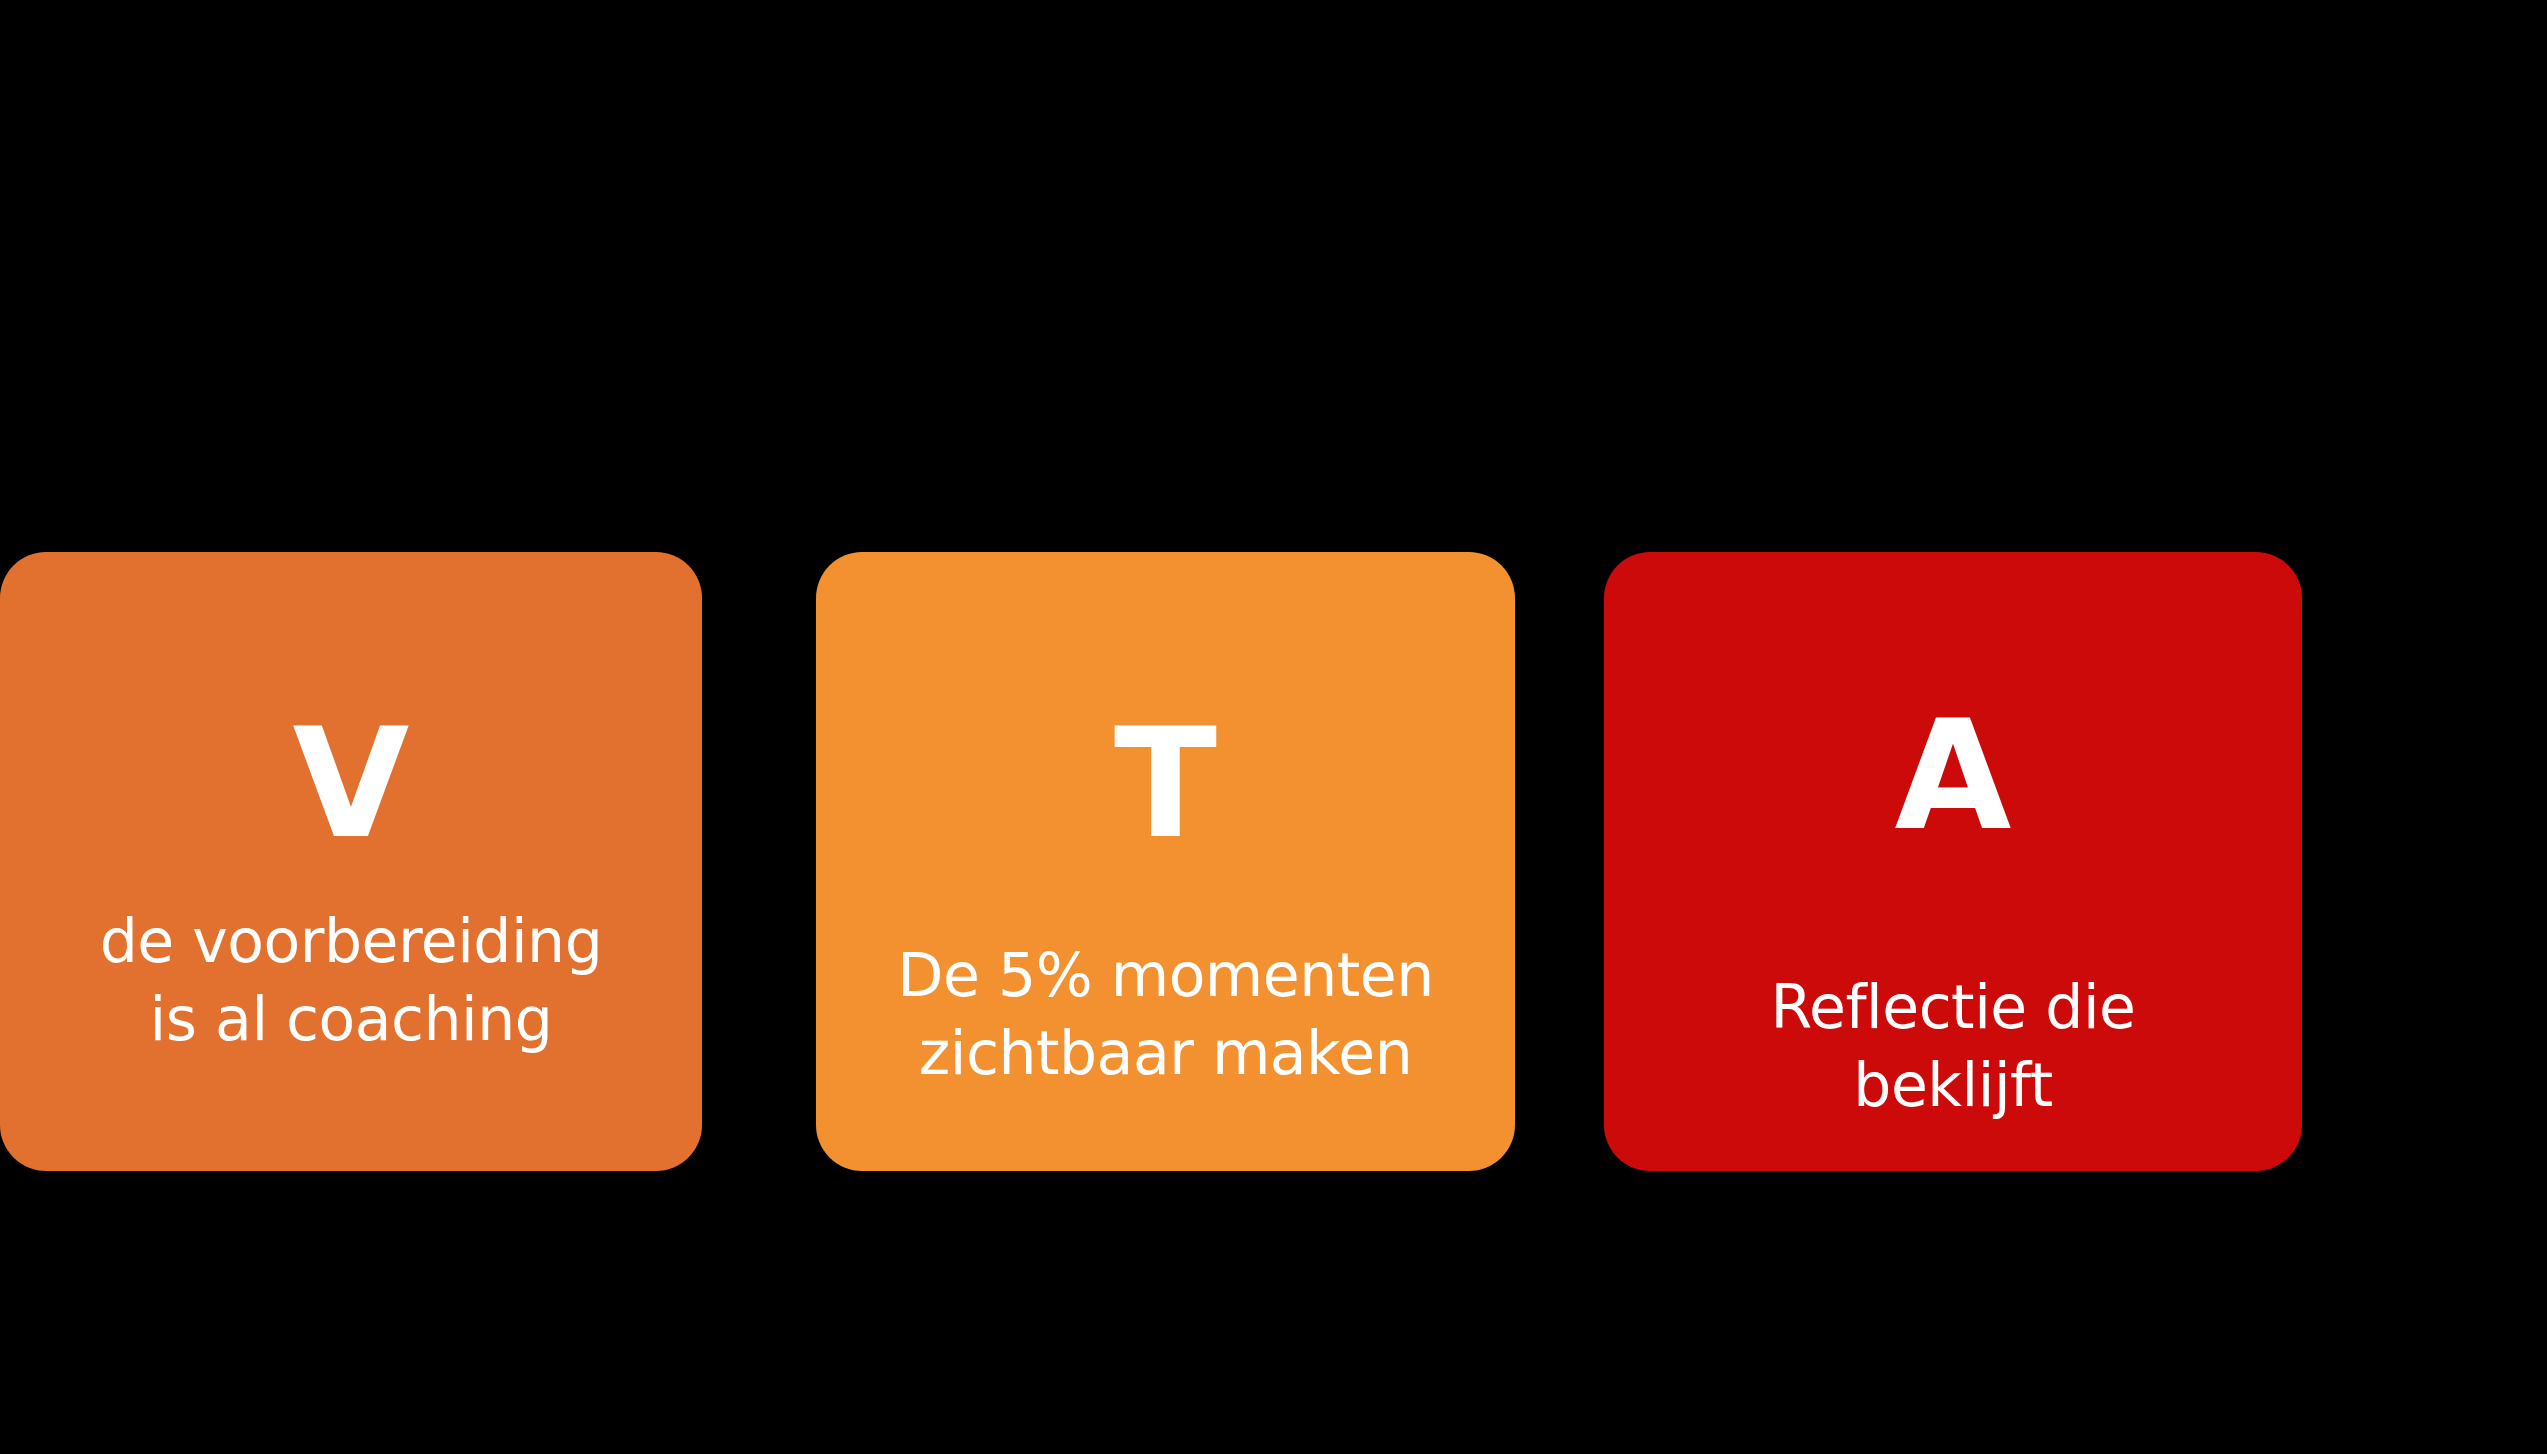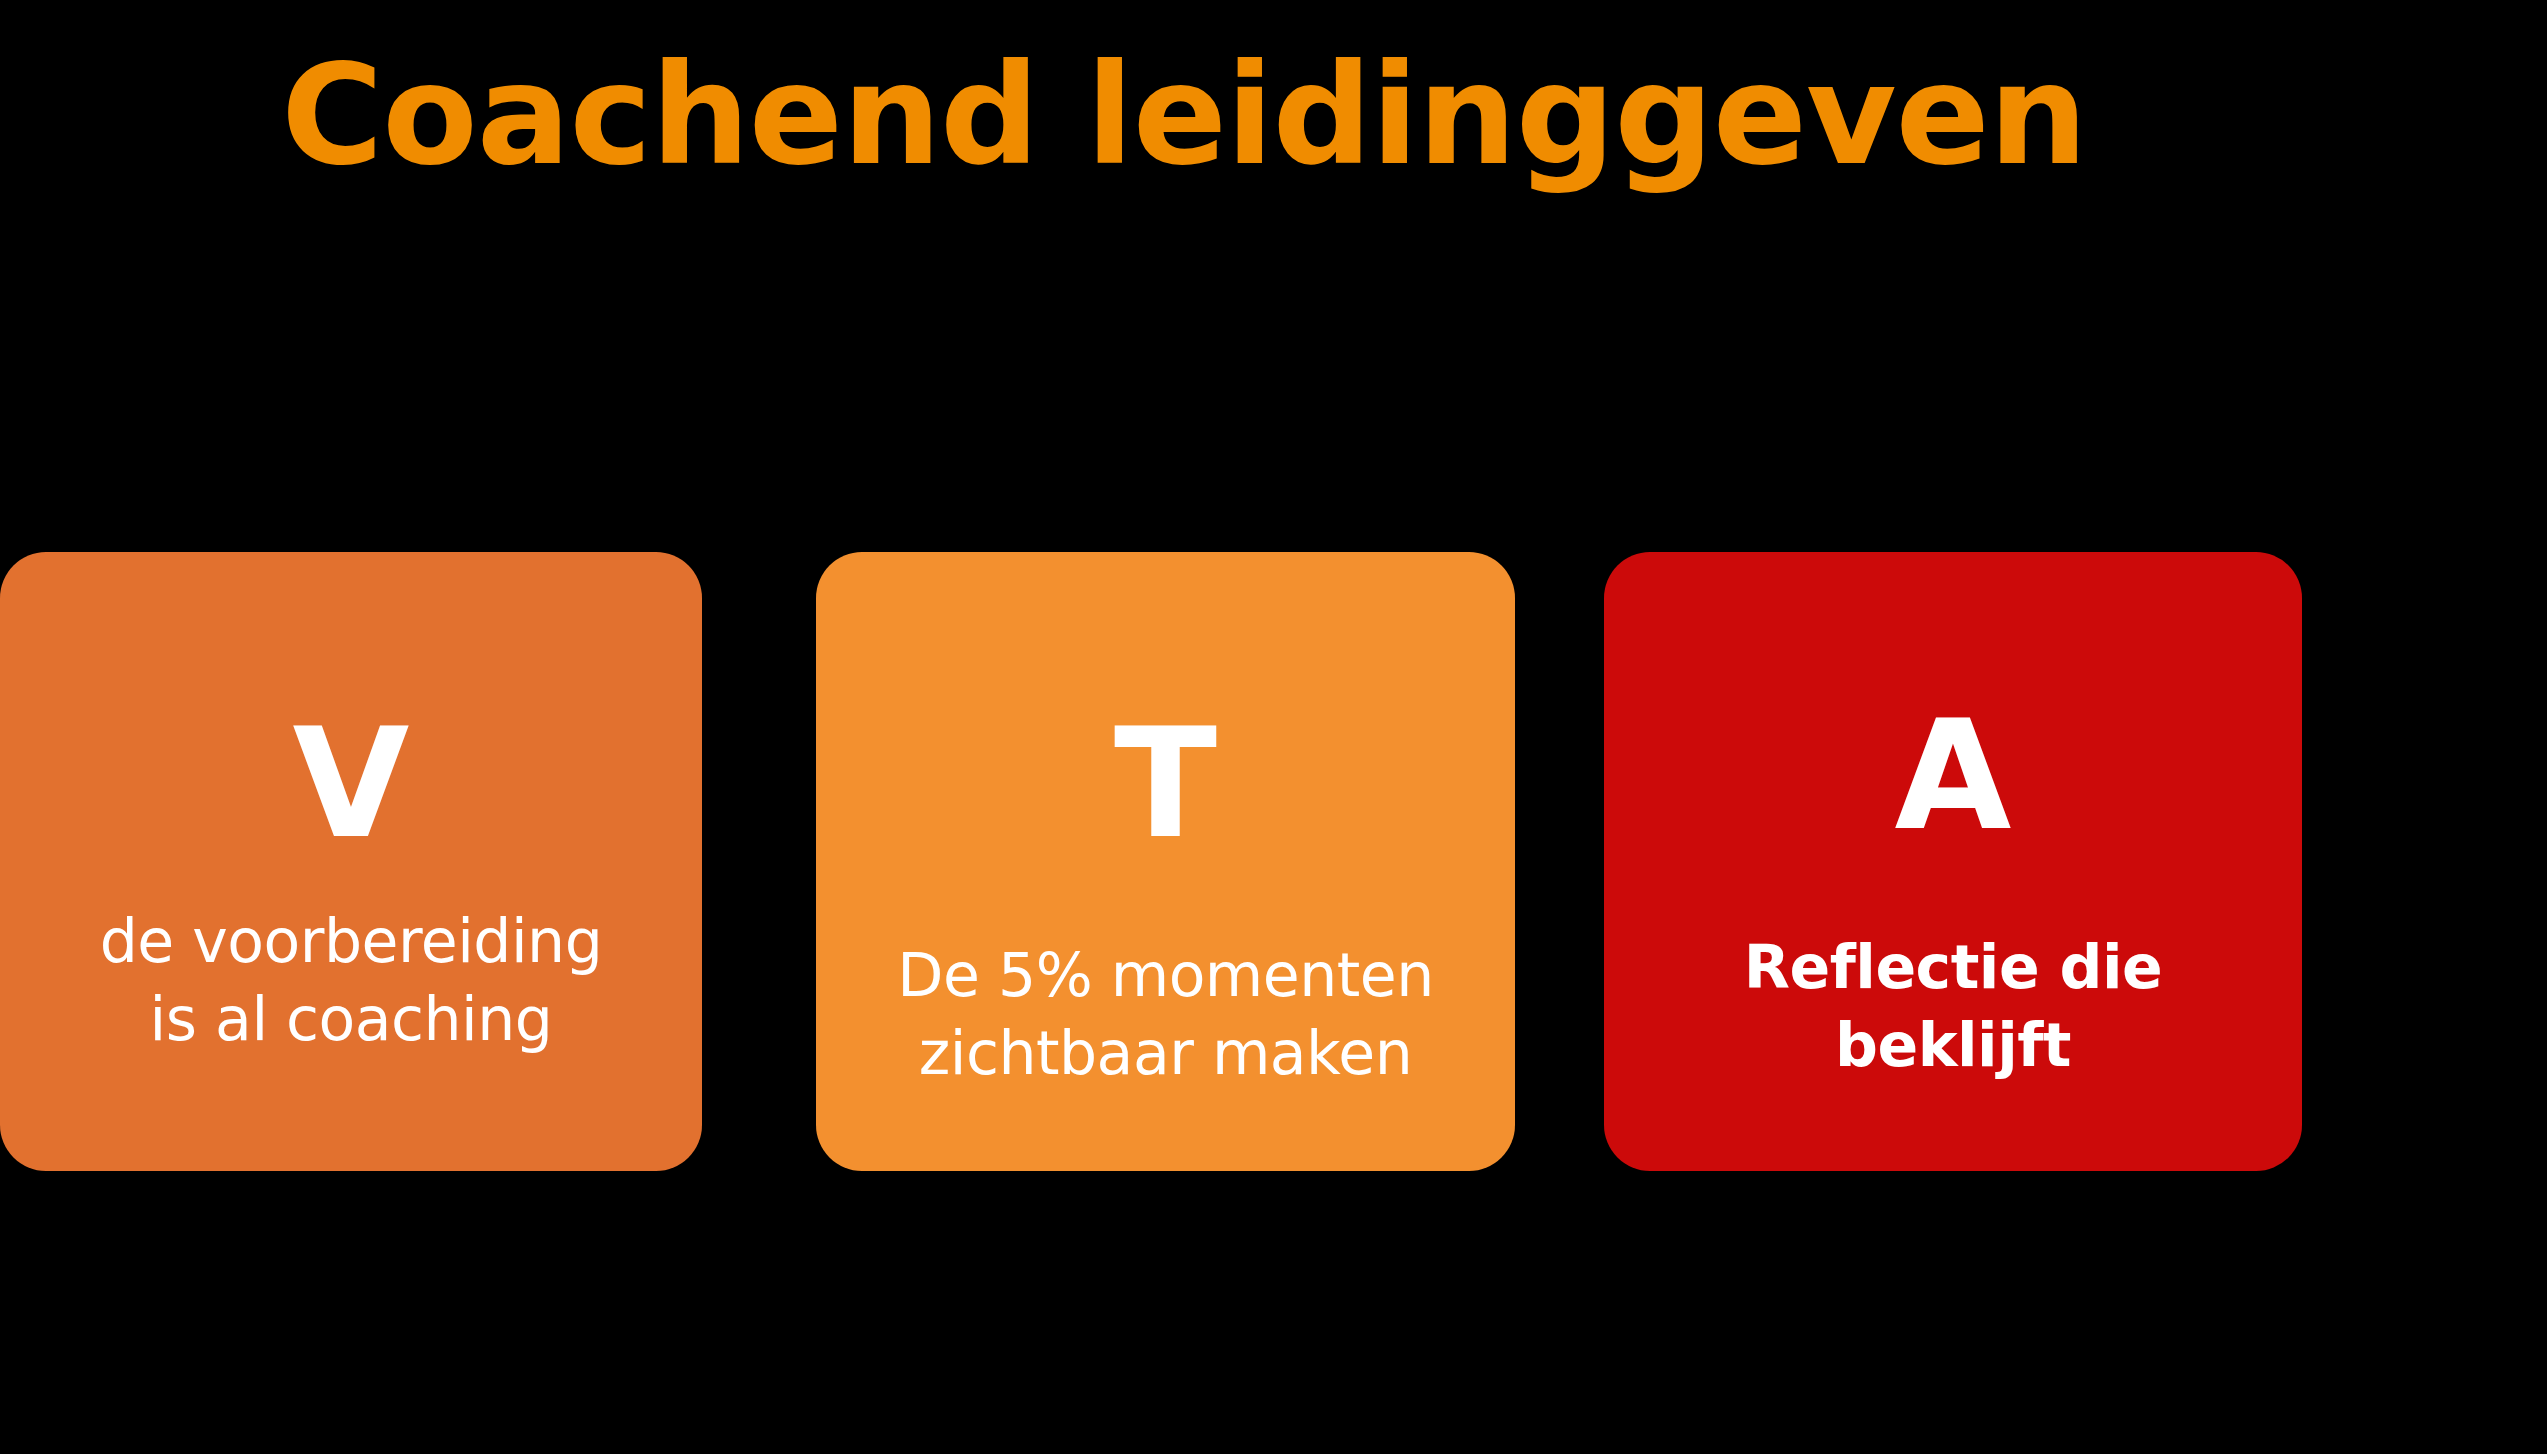--- a/index.html
+++ b/index.html
@@ -87,29 +87,28 @@
     font-family:"DejaVu Sans", sans-serif;
     font-weight:400;
     font-size:60px;
     line-height:1.30;
     letter-spacing:-0.5px;
     white-space:pre-line;
   }
 
   
   .card-3 .card-letter   { margin-top:149px; }
-  .card-3 .card-subtitle { margin-top:76px;font-weight:bold; }
+  .card-3 .card-subtitle { margin-top:116px; }
   .card-2 .card-subtitle { margin-top:76px; }
 </style>
 </head>
 <body>
 
 <div class="slide">
 
-  <h1 class="slide-title">Coachend leidinggeven</h1>
 
   <div class="card-row">
 
     <div class="card card-1">
       <div class="card-letter">V</div>
       <div class="card-subtitle">de voorbereiding
 is al coaching</div>
     </div>
 
     <div class="card card-2">

